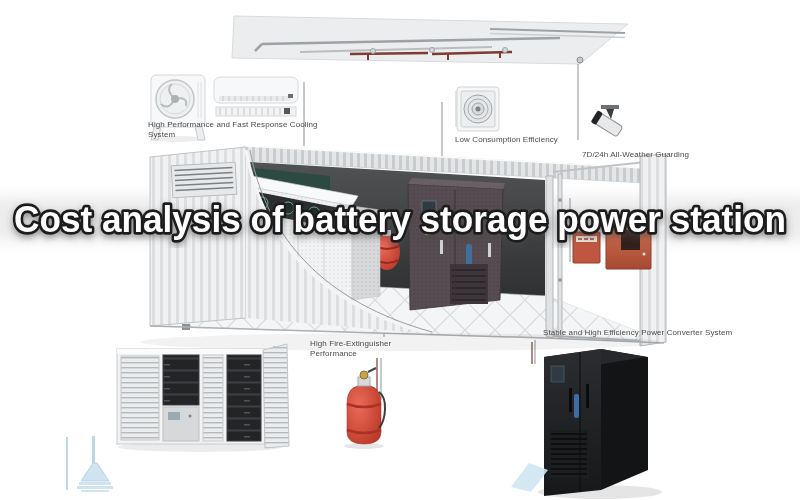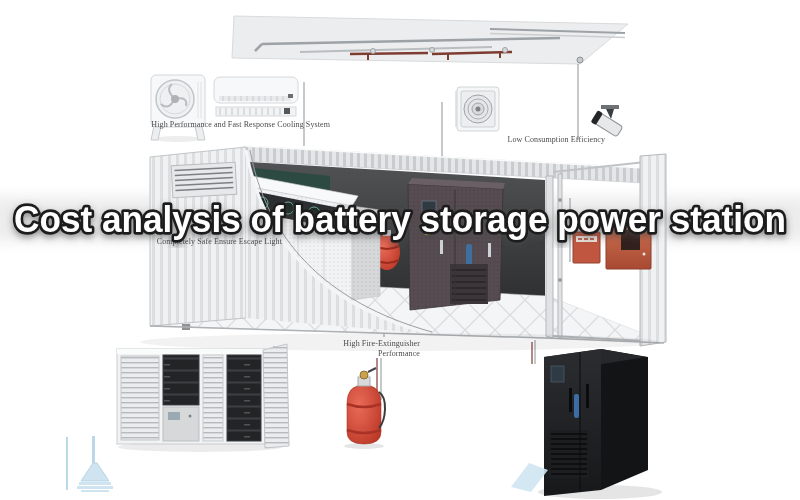--- a/index.html
+++ b/index.html
@@ -1,20 +1,20 @@
 <!DOCTYPE html>
 <html><head>
 <meta charset="utf-8">
 <style>
   html,body{margin:0;padding:0;background:#ffffff;}
   .stage{position:relative;width:800px;height:500px;background:#ffffff;overflow:hidden;
          font-family:"Liberation Sans",sans-serif;}
   .scene{position:absolute;left:0;top:0;z-index:1;}
   .lbl{position:absolute;z-index:2;font-size:8px;line-height:1.3;color:#4b4b4b;
-       letter-spacing:.1px;font-family:Liberation Serif, serif;text-align:right;}
+       letter-spacing:.1px;font-family:Liberation Sans, sans-serif;}
   .titleLayer{position:absolute;left:0;top:186px;z-index:3;}
 </style>
 </head>
 <body>
 
 <div class="stage">
 
 <svg class="scene" width="800" height="500" viewBox="0 0 800 500">
 <defs>
   <pattern id="corr" width="8" height="8" patternUnits="userSpaceOnUse">
@@ -270,22 +270,23 @@
   <rect x="79" y="482" width="32" height="3" fill="#cfe4f0"></rect>
   <rect x="77" y="486" width="36" height="3" fill="#cfe4f0"></rect>
   <rect x="81" y="490" width="28" height="2" fill="#cfe4f0"></rect>
 </g>
 
 <polygon points="511,487 529,463 548,470 531,492" fill="#cfe6f2" opacity="0.9"></polygon>
 </svg>
 
 <div class="lbl" style="left:148px;top:120px;width:182px">High Performance and Fast Response Cooling System</div>
 <div class="lbl" style="left:455px;top:135px;width:150px">Low Consumption Efficiency</div>
-<div class="lbl" style="left:62px;top:237px;width:220px">Completely Safe Ensure Escape Light</div>
+<div class="lbl" style="left:582px;top:150px;width:160px">7D/24h All-Weather Guarding</div>
 <div class="lbl" style="left:310px;top:339px;width:110px">High Fire-Extinguisher Performance</div>
+<div class="lbl" style="left:543px;top:328px;width:235px">Stable and High Efficiency Power Converter System</div>
 
 <svg class="titleLayer" width="800" height="62" viewBox="0 0 800 62">
   <defs>
     <filter id="tsh" x="-10%" y="-30%" width="120%" height="180%">
       <feDropShadow dx="0" dy="3" stdDeviation="3.5" flood-color="#4a4a4a" flood-opacity="0.55"></feDropShadow>
     </filter>
   </defs>
   <text x="400" y="46" text-anchor="middle" font-size="37" font-weight="bold" font-family="Liberation Sans, sans-serif" textLength="772" lengthAdjust="spacingAndGlyphs" fill="#ffffff" stroke="#1d1d1d" stroke-width="5.5" stroke-linejoin="round" paint-order="stroke" filter="url(#tsh)">Cost analysis of battery storage power station</text>
 </svg>
 

